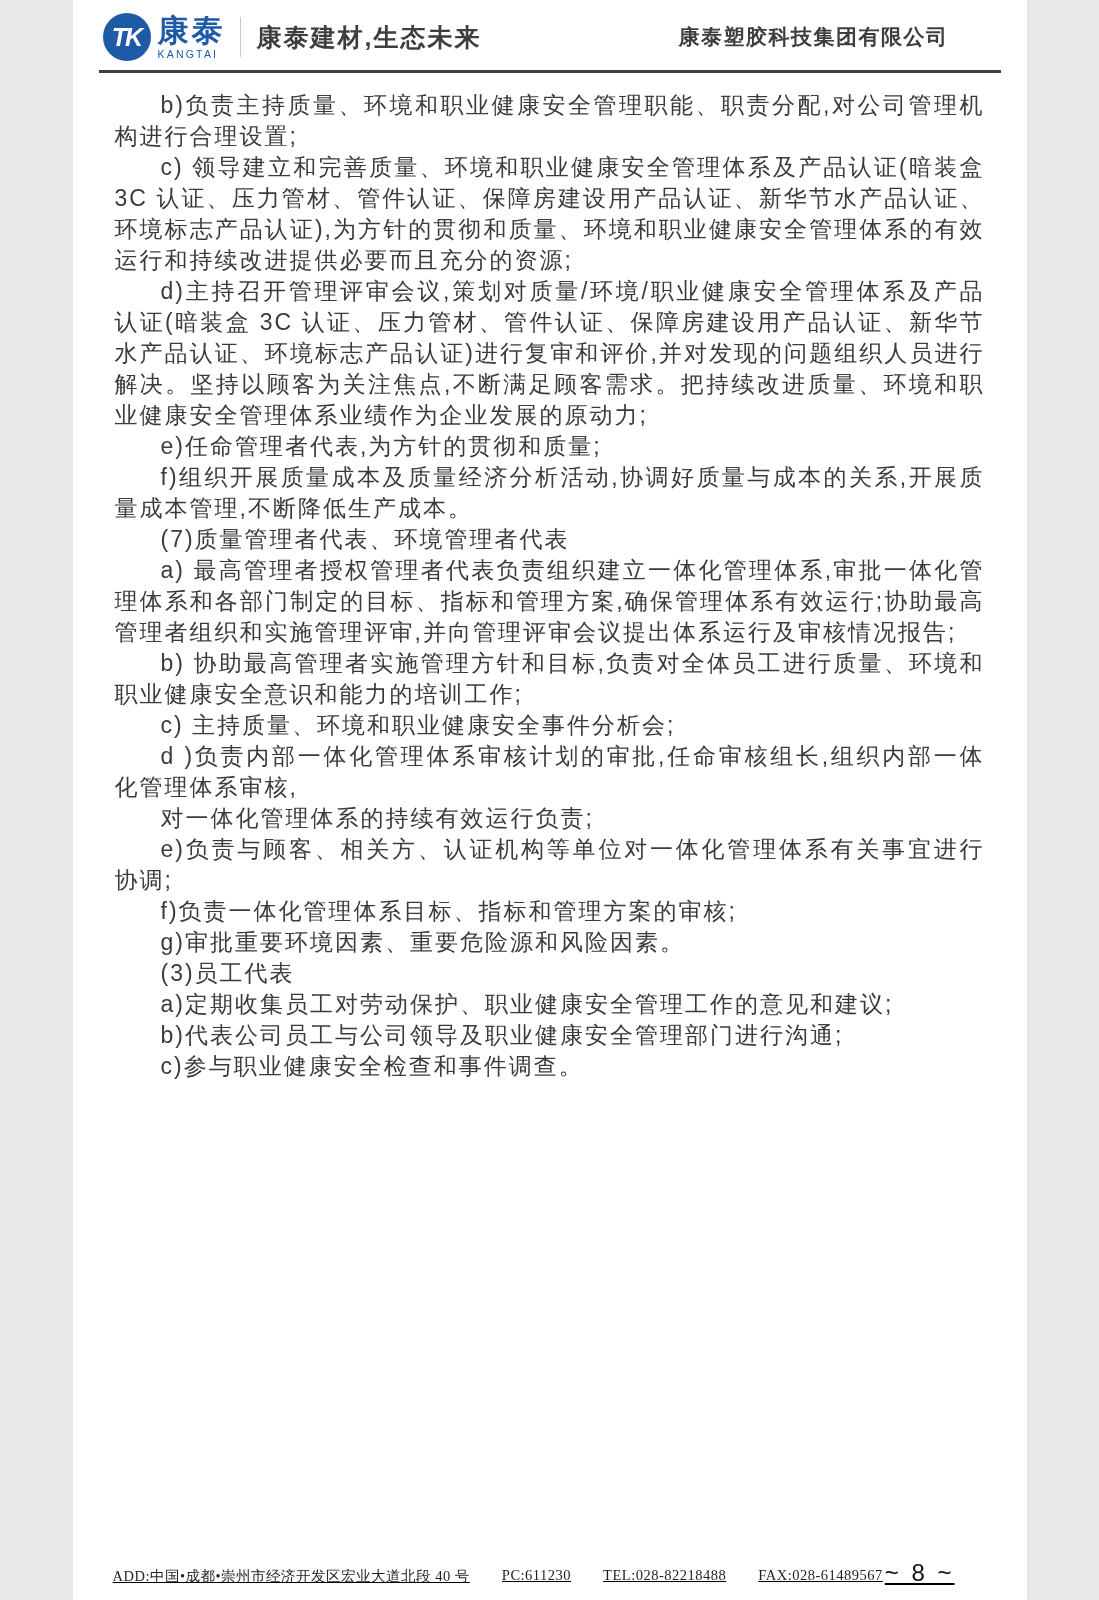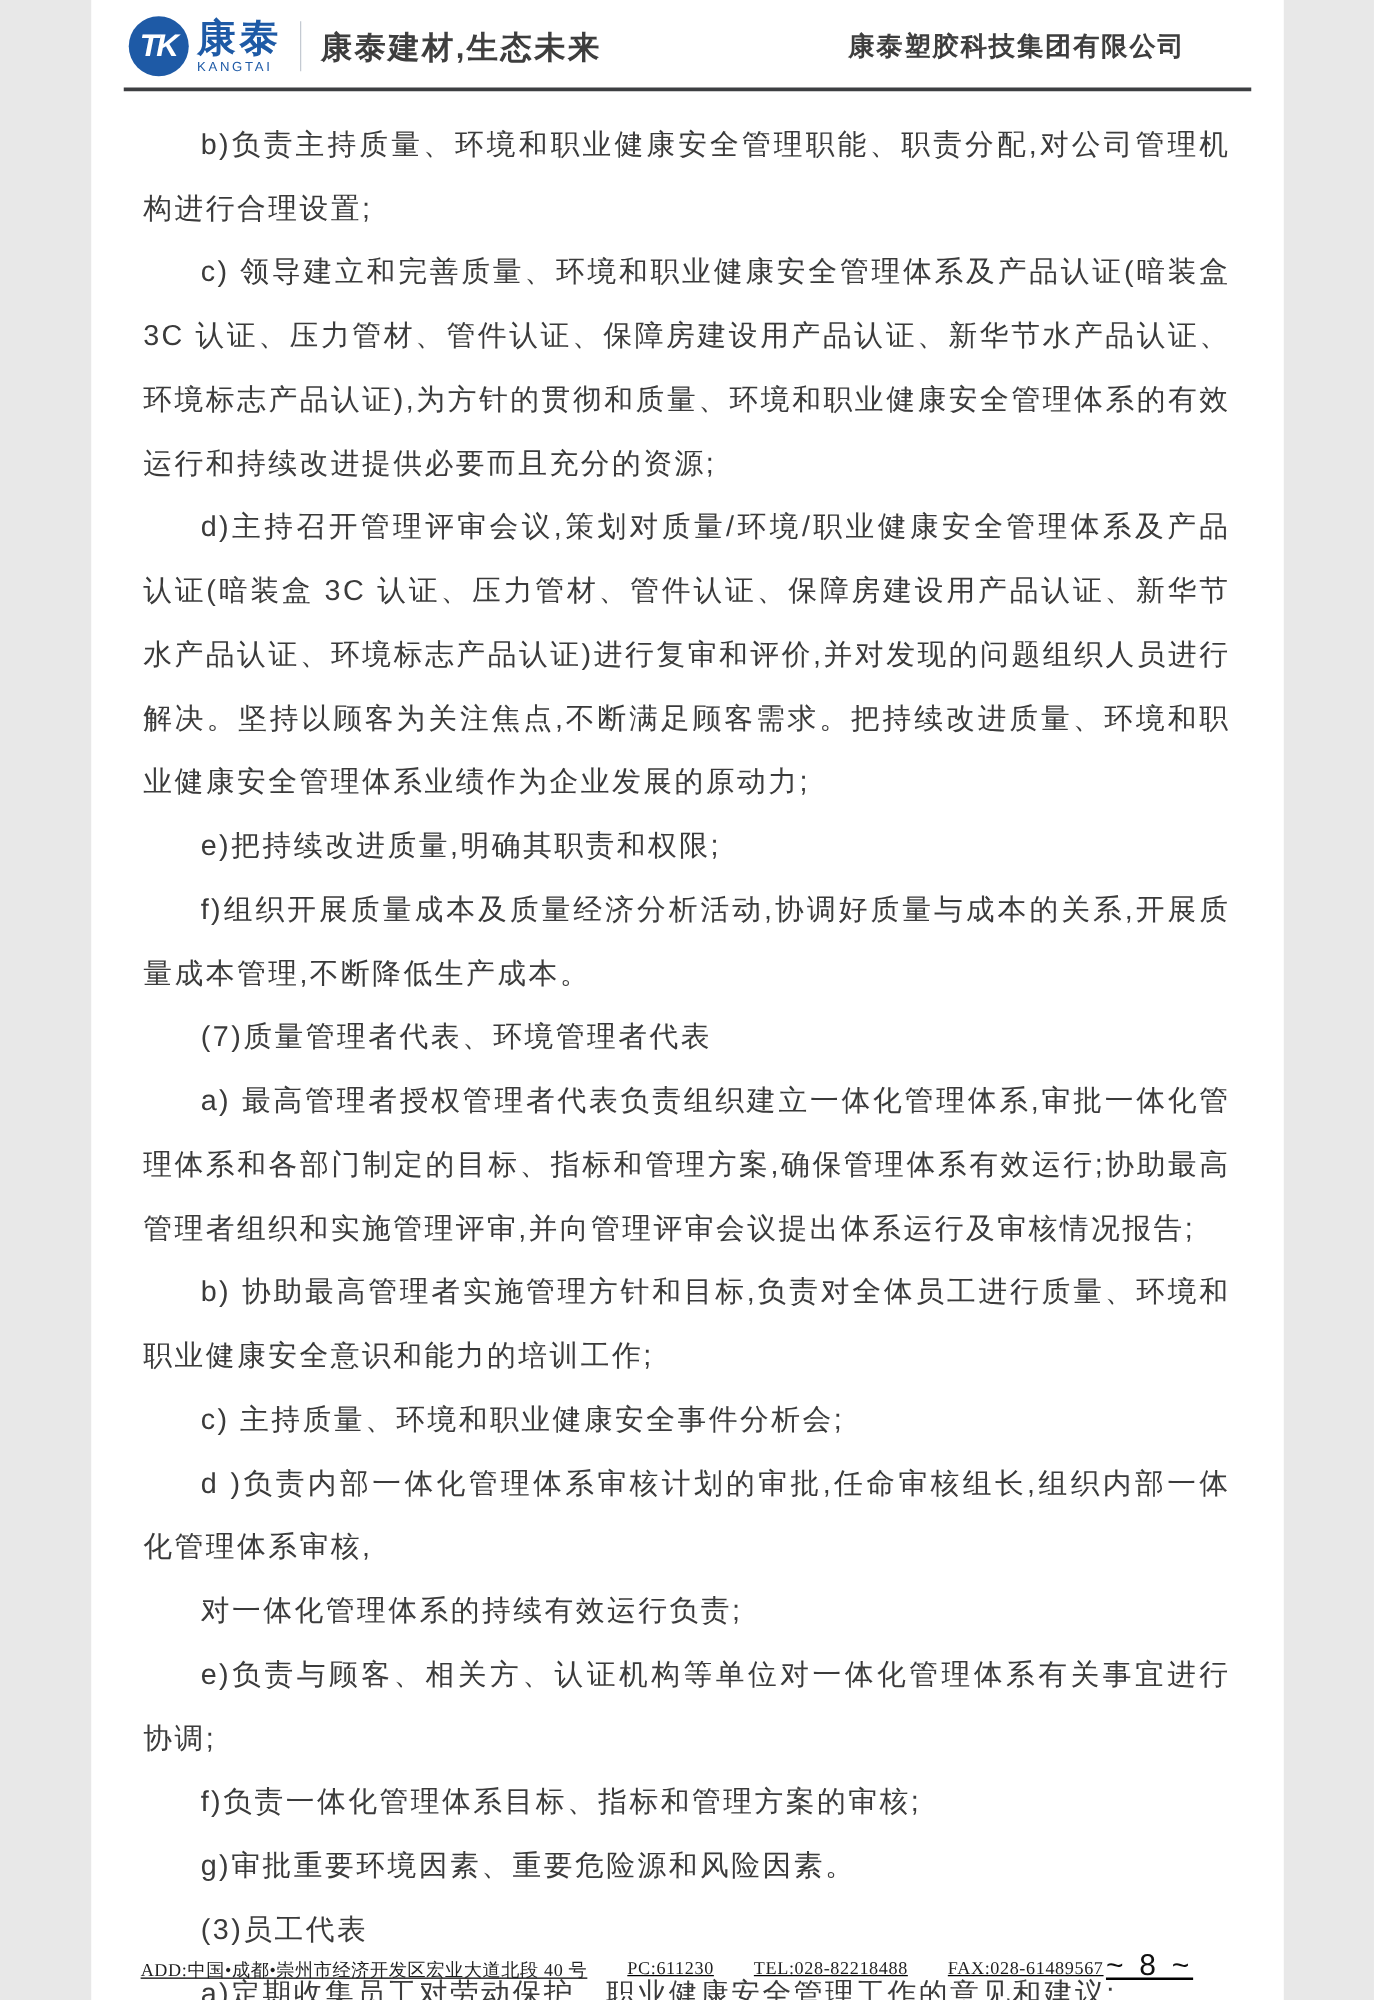--- a/index.html
+++ b/index.html
@@ -35,21 +35,21 @@
   .tagline { font-size: 25px; font-weight: bold; color: #3e3e3e; letter-spacing: 2px; }
   .company-name { font-size: 21px; font-weight: bold; color: #3e3e3e; letter-spacing: 1.5px; }
   .header-rule { height: 3px; background: var(--rule-color, #3d3f42); margin: 0 26px; }
   
   .doc-body {
     padding: 17px 42px 0 42px;
     font-size: 23px; color: var(--text-color, #3b3b3b);
     letter-spacing: 2px;
   }
   .para {
-    margin: 0; line-height: 51px; text-indent: 2em;
+    margin: 0; line-height: 31px; text-indent: 2em;
     text-align: justify; word-break: break-all;
   }
   
   .footer {
     position: absolute; left: 0; right: 0; bottom: 14px;
     display: flex; align-items: flex-end; justify-content: space-between;
     padding: 0 72px 0 40px;
     text-decoration: underline;
   }
   .footer-info {
@@ -78,34 +78,35 @@
     <div class="company-name">康泰塑胶科技集团有限公司</div>
   </header>
 
   <div class="header-rule"></div>
 
   <main class="doc-body">
 
   <p class="para">b)负责主持质量、环境和职业健康安全管理职能、职责分配,对公司管理机构进行合理设置;</p>
       <p class="para">c) 领导建立和完善质量、环境和职业健康安全管理体系及产品认证(暗装盒 3C 认证、压力管材、管件认证、保障房建设用产品认证、新华节水产品认证、环境标志产品认证),为方针的贯彻和质量、环境和职业健康安全管理体系的有效运行和持续改进提供必要而且充分的资源;</p>
       <p class="para">d)主持召开管理评审会议,策划对质量/环境/职业健康安全管理体系及产品认证(暗装盒 3C 认证、压力管材、管件认证、保障房建设用产品认证、新华节水产品认证、环境标志产品认证)进行复审和评价,并对发现的问题组织人员进行解决。坚持以顾客为关注焦点,不断满足顾客需求。把持续改进质量、环境和职业健康安全管理体系业绩作为企业发展的原动力;</p>
-      <p class="para">e)把持续改进质量,明确其职责和权限;</p>
+      <p class="para">e)任命管理者代表,为方针的贯彻和质量;</p>
       <p class="para">f)组织开展质量成本及质量经济分析活动,协调好质量与成本的关系,开展质量成本管理,不断降低生产成本。</p>
       <p class="para">(7)质量管理者代表、环境管理者代表</p>
       <p class="para">a) 最高管理者授权管理者代表负责组织建立一体化管理体系,审批一体化管理体系和各部门制定的目标、指标和管理方案,确保管理体系有效运行;协助最高管理者组织和实施管理评审,并向管理评审会议提出体系运行及审核情况报告;</p>
       <p class="para">b) 协助最高管理者实施管理方针和目标,负责对全体员工进行质量、环境和职业健康安全意识和能力的培训工作;</p>
       <p class="para">c) 主持质量、环境和职业健康安全事件分析会;</p>
       <p class="para">d )负责内部一体化管理体系审核计划的审批,任命审核组长,组织内部一体化管理体系审核,</p>
       <p class="para">对一体化管理体系的持续有效运行负责;</p>
       <p class="para">e)负责与顾客、相关方、认证机构等单位对一体化管理体系有关事宜进行协调;</p>
       <p class="para">f)负责一体化管理体系目标、指标和管理方案的审核;</p>
       <p class="para">g)审批重要环境因素、重要危险源和风险因素。</p>
       <p class="para">(3)员工代表</p>
       <p class="para">a)定期收集员工对劳动保护、职业健康安全管理工作的意见和建议;</p>
       <p class="para">b)代表公司员工与公司领导及职业健康安全管理部门进行沟通;</p>
+      <p class="para">c)参与职业健康安全检查和事件调查。</p>
     </main>
 
   <footer class="footer">
     <div class="footer-info">
       <span>ADD:中国•成都•崇州市经济开发区宏业大道北段 40 号</span>
       <span>PC:611230</span>
       <span>TEL:028-82218488</span>
       <span>FAX:028-61489567</span>
     </div>
     <div class="page-number">~ 8 ~</div>

